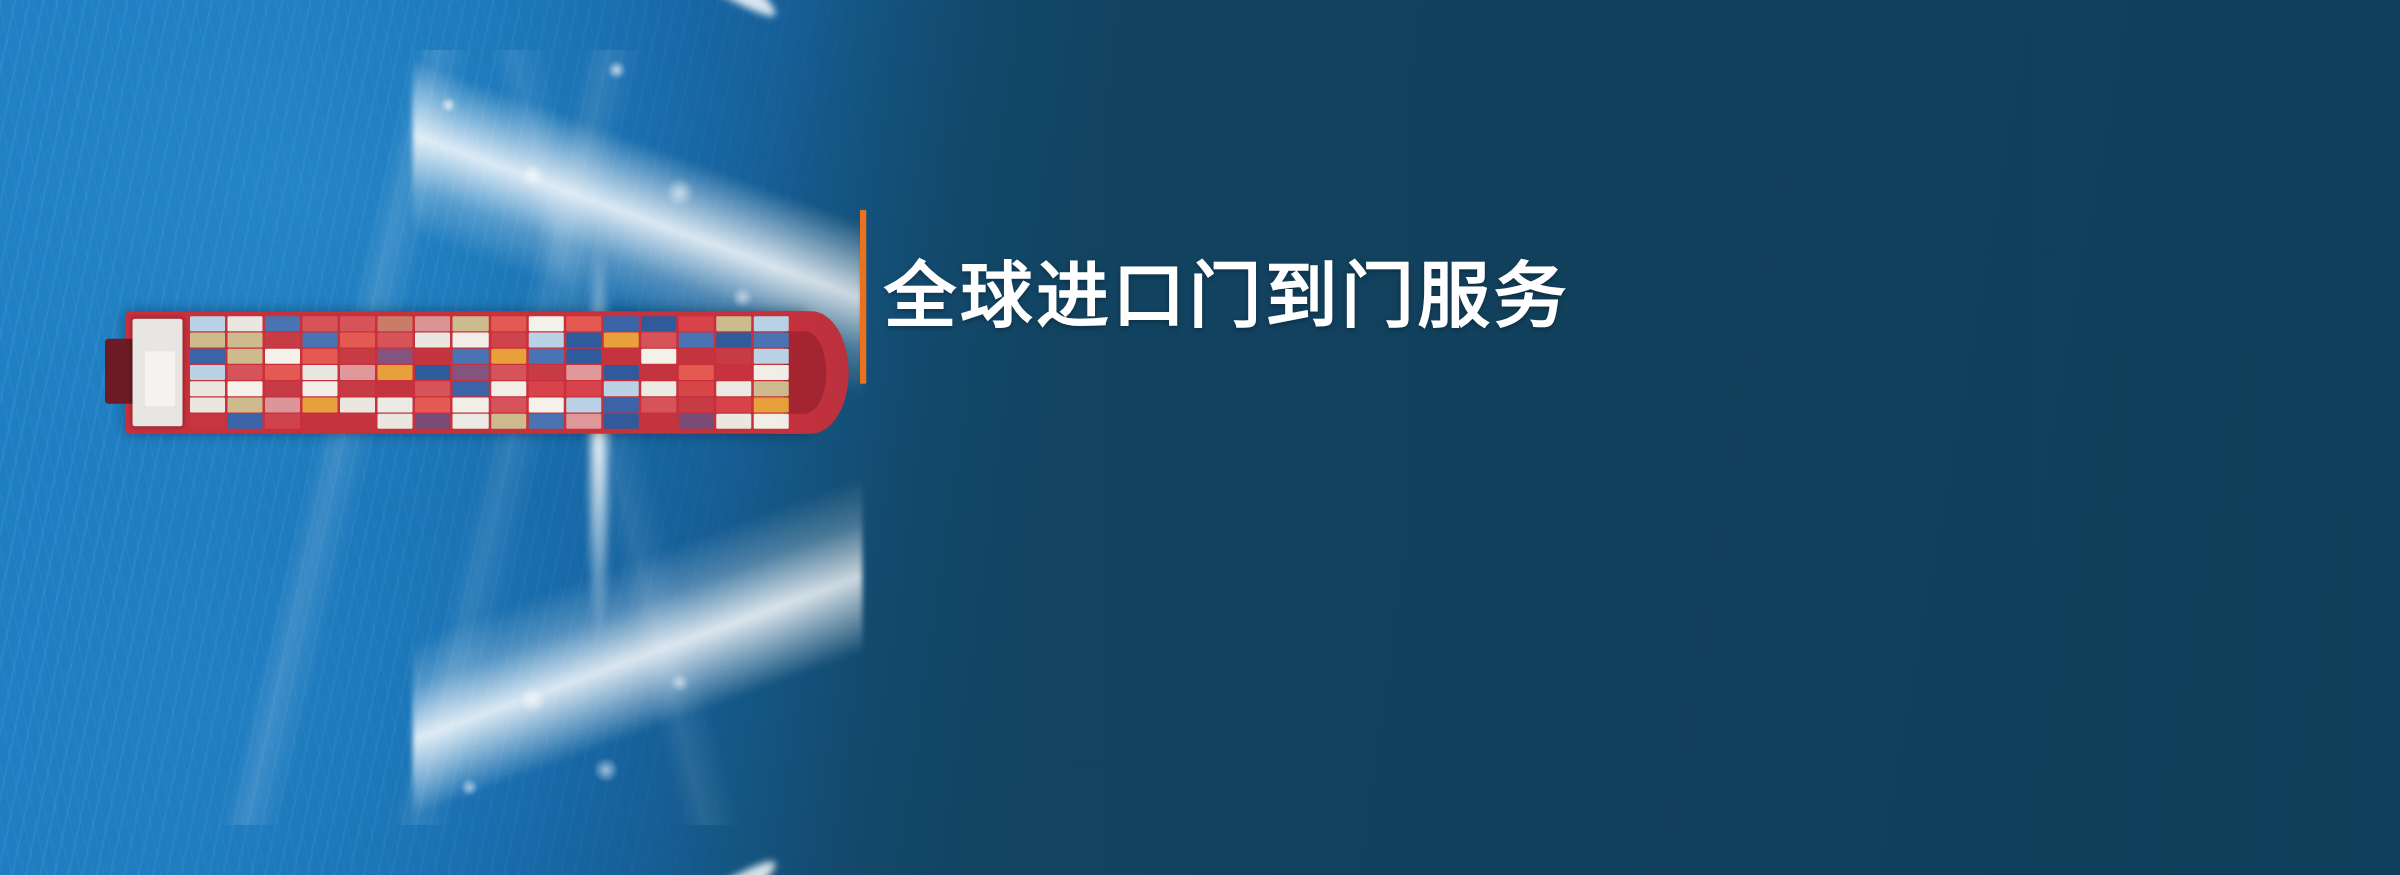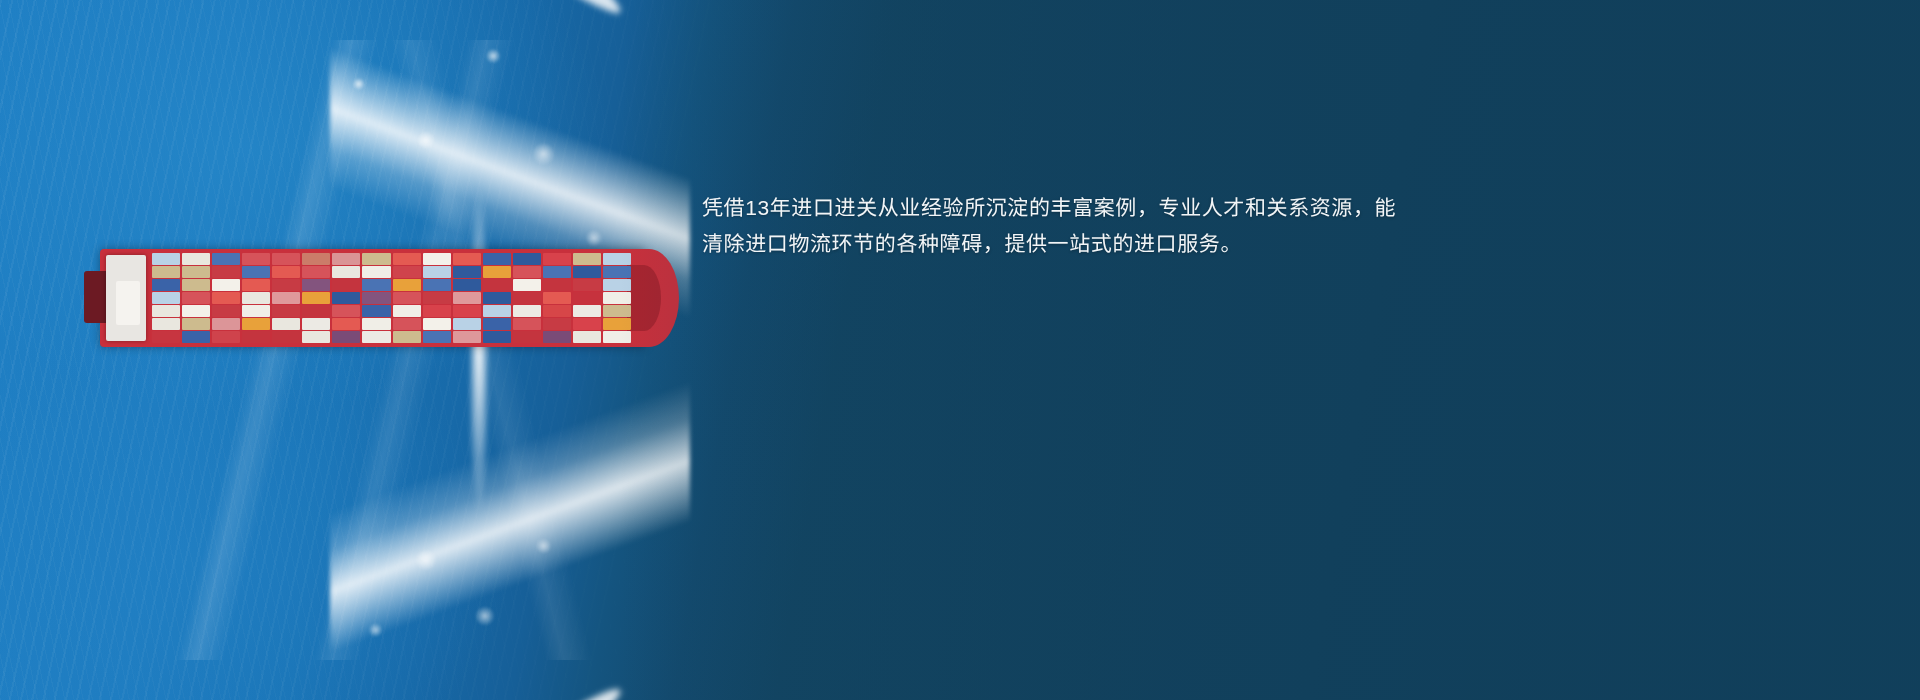--- a/index.html
+++ b/index.html
@@ -380,18 +380,21 @@
           <div class="can" style="background: rgb(232, 161, 58);"></div>
           <div class="can" style="background: rgb(240, 238, 231);"></div>
         </div>
       </div>
   </div>
 
   <div class="scrim"></div>
 
   <div class="copy">
 
-
-
-    <p class="body-copy">凭借13年进口进关从业经验所沉淀的丰富案例，专业人才和关系资源，能清除进口物流环节的各种障碍，提供一站式的进口服务。</p>
+    <div class="headline">
+      <span class="accent-bar"></span>
+      <h1 class="headline-text">全球进口门到门服务</h1>
+    </div>
+
+
   </div>
 
 </div>
 
 </body></html>

